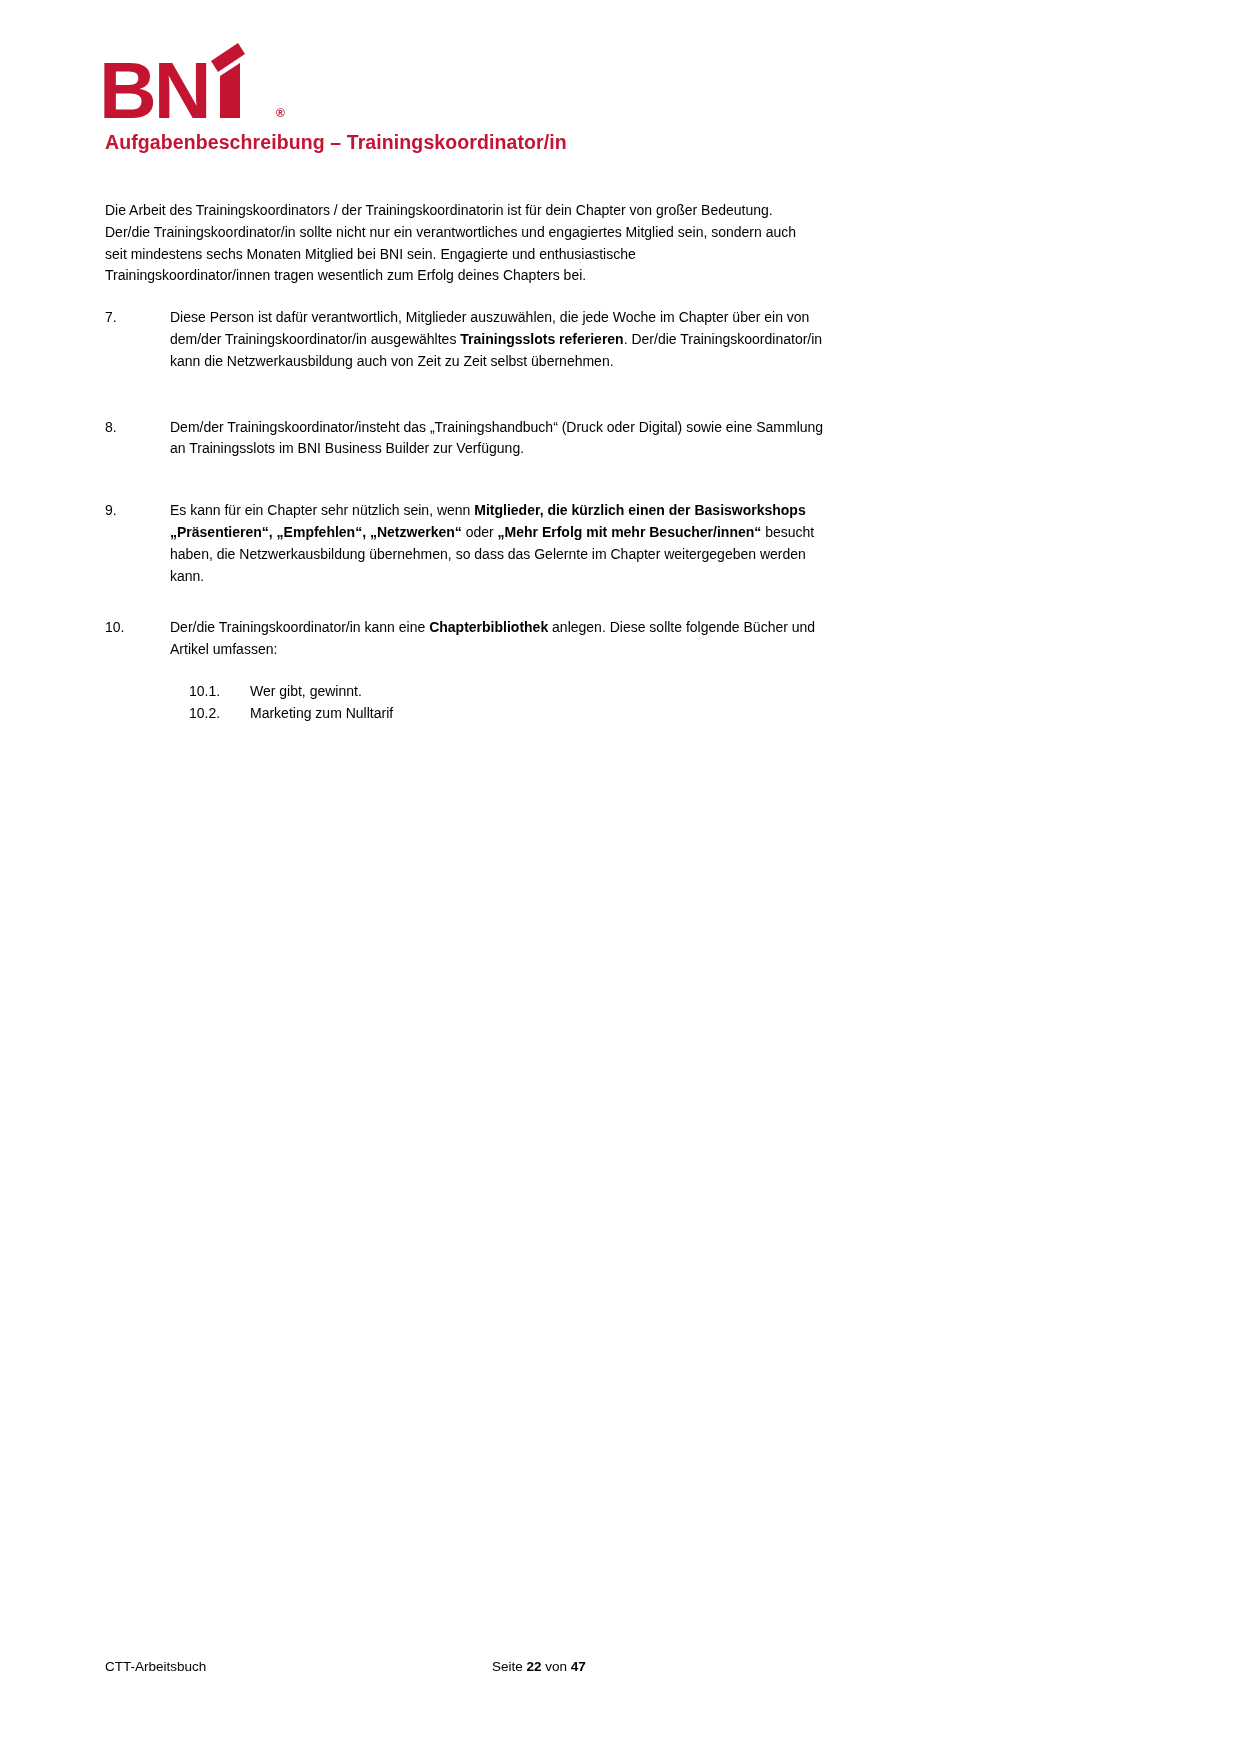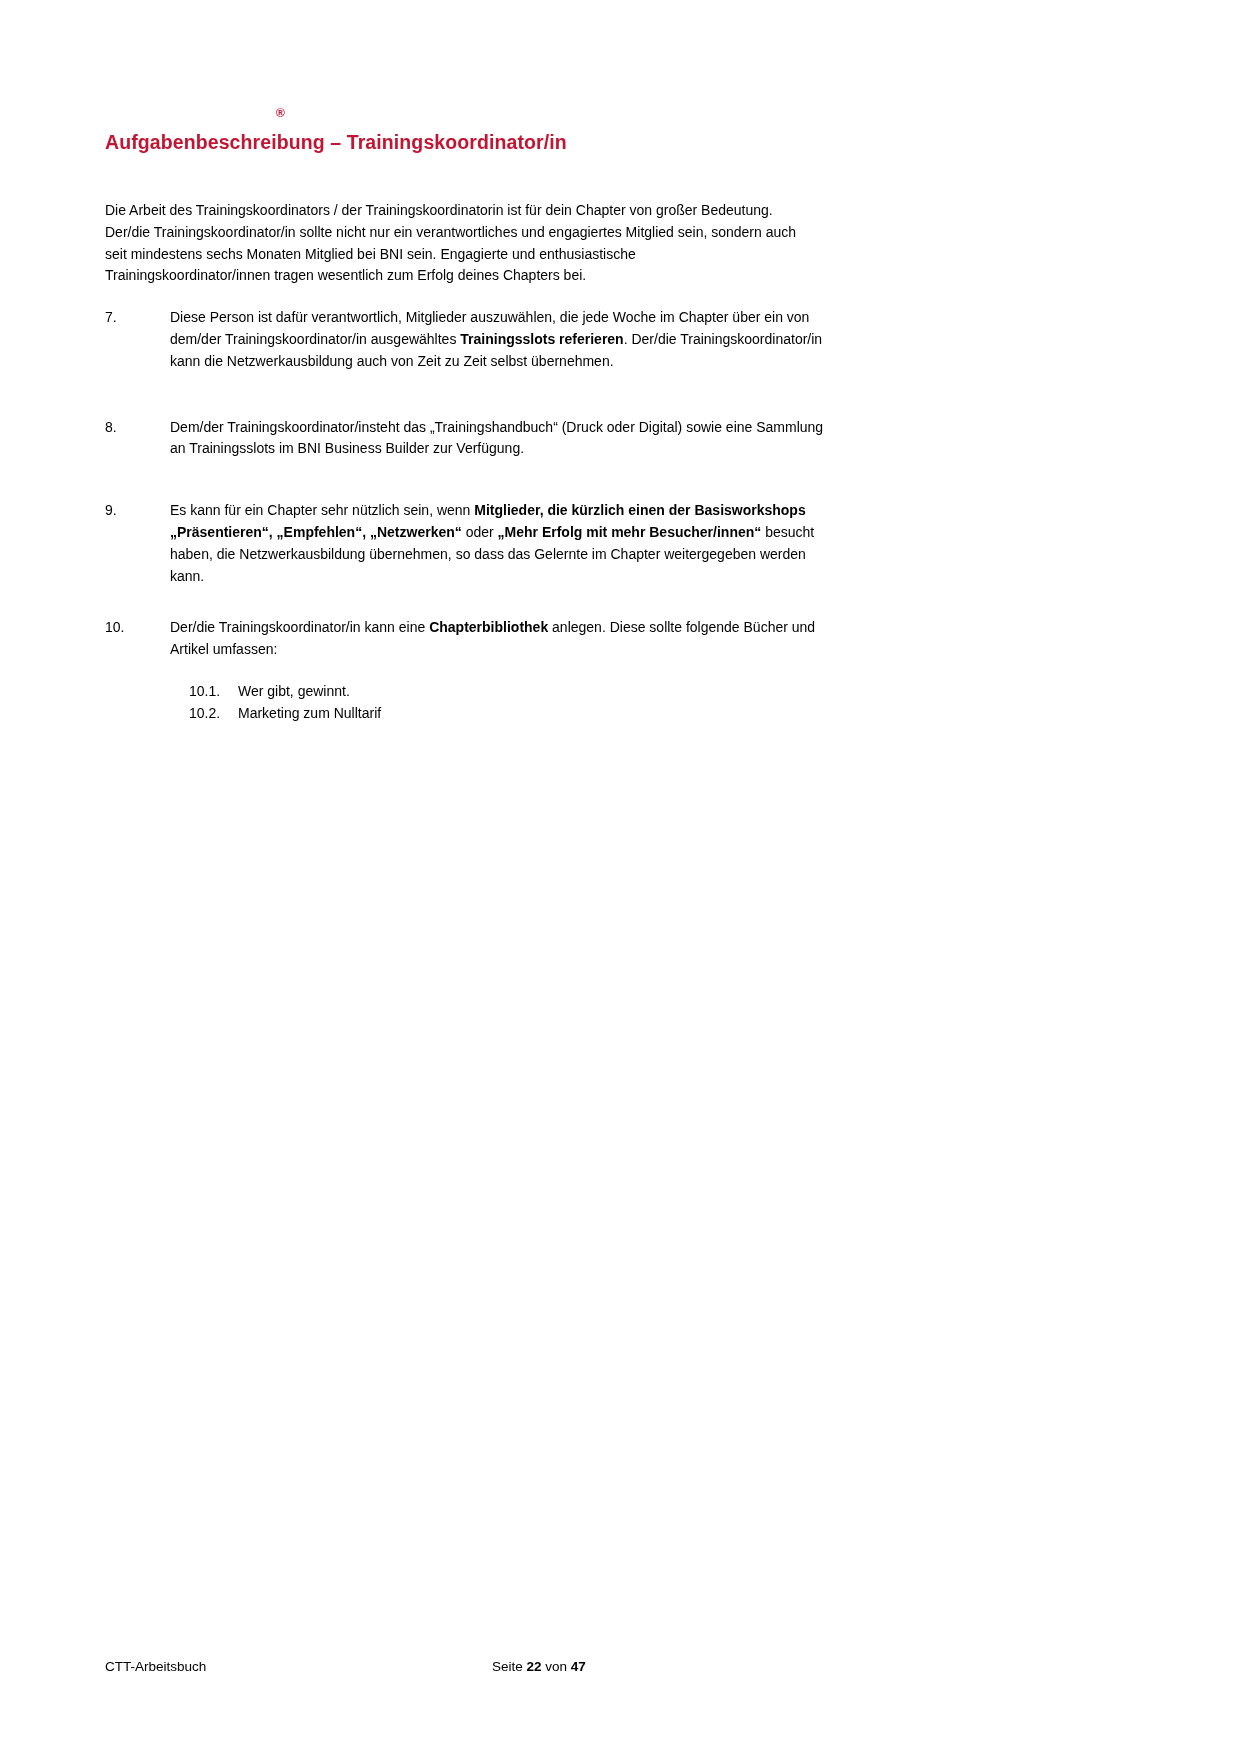--- a/index.html
+++ b/index.html
@@ -49,41 +49,48 @@
   }
   .intro { margin: 0; white-space: pre-line; }
   .li { display: flex; }
   .li-7  { margin-top: 20px; }
   .li-8  { margin-top: 44px; }
   .li-9  { margin-top: 40px; }
   .li-10 { margin-top: 30px; }
   .li .num { flex: 0 0 33px; }
   .li .body { flex: 1; white-space: pre-line; margin-left: 32px; }
   .sublist { margin-top: 20px; margin-left: 84px; }
-  .subli { display: flex; }
+  .subli { display: flex; gap: 12px; }
   .subli .num { flex: 0 0 49px; }
   b { font-weight: bold; }
   .footer-left {
     position: absolute;
     left: 105px;
     top: 1659px;
     font-size: 13.5px;
   }
   .footer-center {
     position: absolute;
     left: 492px;
     top: 1659px;
     font-size: 13.5px;
   }
 </style>
 </head>
 <body>
 
 <div class="page">
 
+  <div class="logo-wrap">
+    <svg width="190" height="85" viewBox="0 0 190 85" aria-hidden="true">
+      <text x="-3" y="76" font-family="Liberation Sans, DejaVu Sans, sans-serif" font-size="80" font-weight="bold" letter-spacing="-3" fill="currentColor">BN</text>
+      <polygon points="118,34 138,21 138,76 118,76" fill="currentColor"></polygon>
+      <polygon points="116,30 143,12 136,1 109,19" fill="currentColor"></polygon>
+    </svg>
+  </div>
   <span class="reg-mark">®</span>
 
   <h1 class="doc-title">Aufgabenbeschreibung – Trainingskoordinator/in</h1>
 
   <div class="content">
 
     <p class="intro">Die Arbeit des Trainingskoordinators / der Trainingskoordinatorin ist für dein Chapter von großer Bedeutung.
 Der/die Trainingskoordinator/in sollte nicht nur ein verantwortliches und engagiertes Mitglied sein, sondern auch
 seit mindestens sechs Monaten Mitglied bei BNI sein. Engagierte und enthusiastische
 Trainingskoordinator/innen tragen wesentlich zum Erfolg deines Chapters bei.</p>

